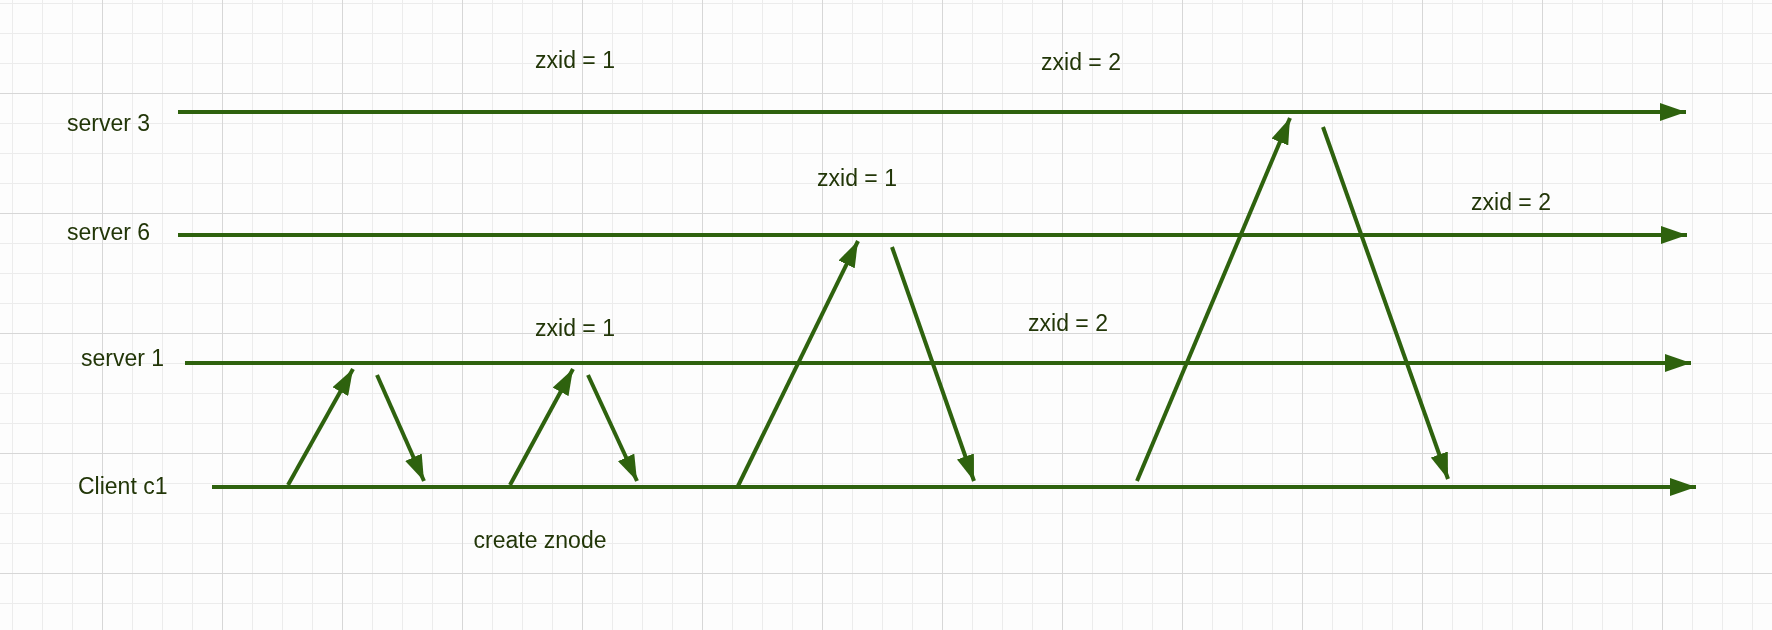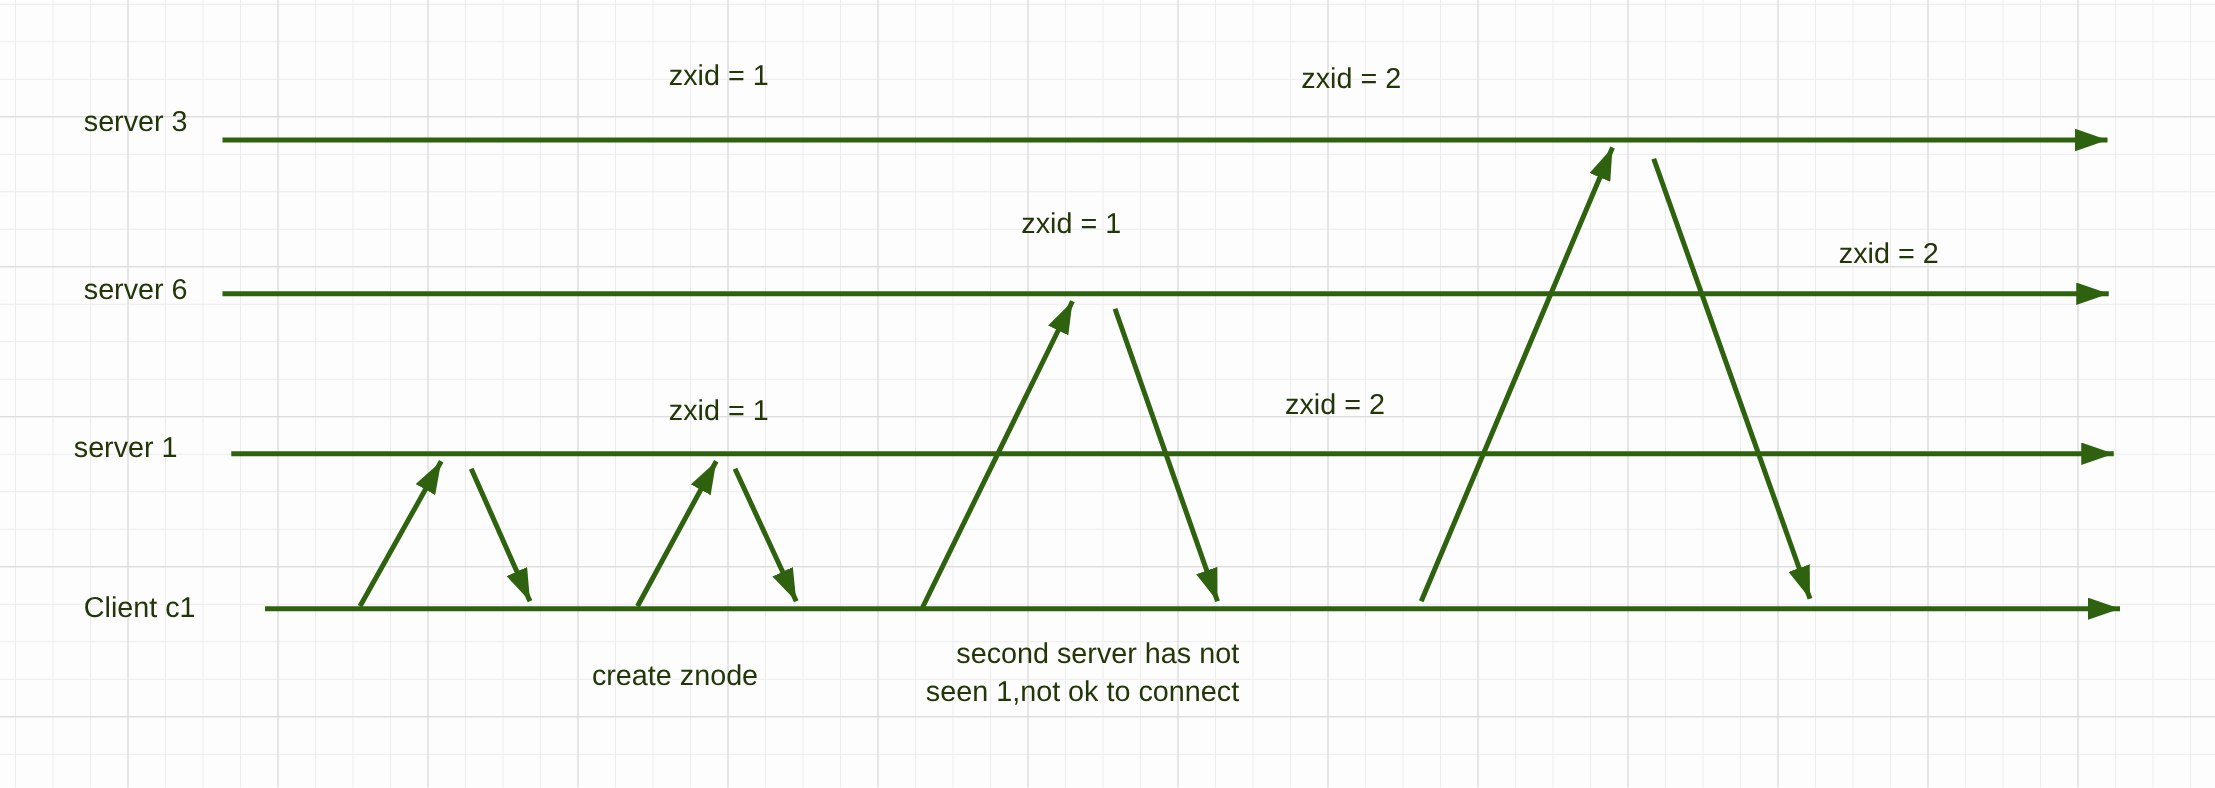--- a/index.html
+++ b/index.html
@@ -38,21 +38,21 @@
     color: #223608;
     white-space: nowrap;
   }
   .note {
     position: absolute;
     transform: translateX(-50%);
     font-size: 23px;
     line-height: 31px;
     color: #223608;
     white-space: pre-line;
-    text-align: right;
+    text-align: center;
   }
 </style>
 </head>
 <body>
 
 <div class="canvas">
 
   <svg class="arrows" width="1772" height="630" viewBox="0 0 1772 630">
     <defs>
       <marker id="arrowhead" markerUnits="userSpaceOnUse" markerWidth="28" markerHeight="18" refX="26" refY="9" orient="auto">
@@ -70,29 +70,27 @@
         <line x1="377" y1="375" x2="424" y2="481" stroke="#2e620e" stroke-width="4" marker-end="url(#arrowhead)"></line>
         <line x1="510" y1="485" x2="573" y2="369" stroke="#2e620e" stroke-width="4" marker-end="url(#arrowhead)"></line>
         <line x1="588" y1="375" x2="637" y2="481" stroke="#2e620e" stroke-width="4" marker-end="url(#arrowhead)"></line>
         <line x1="738" y1="486" x2="858" y2="241" stroke="#2e620e" stroke-width="4" marker-end="url(#arrowhead)"></line>
         <line x1="892" y1="247" x2="974" y2="481" stroke="#2e620e" stroke-width="4" marker-end="url(#arrowhead)"></line>
         <line x1="1137" y1="481" x2="1290" y2="118" stroke="#2e620e" stroke-width="4" marker-end="url(#arrowhead)"></line>
         <line x1="1323" y1="127" x2="1448" y2="479" stroke="#2e620e" stroke-width="4" marker-end="url(#arrowhead)"></line>
       </g>
   </svg>
 
-  <div class="lifeline-label" style="left:67px; top:97px">server 3</div>
+  <div class="lifeline-label" style="left:67px; top:123px">server 3</div>
   <div class="lifeline-label" style="left:67px; top:232px">server 6</div>
-  <div class="lifeline-label" style="left:59px; top:358px">server 1</div>
-  <div class="lifeline-label" style="left:67px; top:486px">Client c1</div>
+  <div class="lifeline-label" style="left:81px; top:358px">server 1</div>
+  <div class="lifeline-label" style="left:78px; top:486px">Client c1</div>
 
   <div class="note" style="left:575px; top:45px">zxid = 1</div>
   <div class="note" style="left:1081px; top:47px">zxid = 2</div>
   <div class="note" style="left:857px; top:163px">zxid = 1</div>
   <div class="note" style="left:1511px; top:187px">zxid = 2</div>
   <div class="note" style="left:575px; top:313px">zxid = 1</div>
   <div class="note" style="left:1068px; top:308px">zxid = 2</div>
 
   <div class="note" style="left:540px; top:525px">create znode</div>
-  <div class="note" style="left:866px; top:507px">second server has not
-seen 1,not ok to connect</div>
 
 </div>
 
 </body></html>

